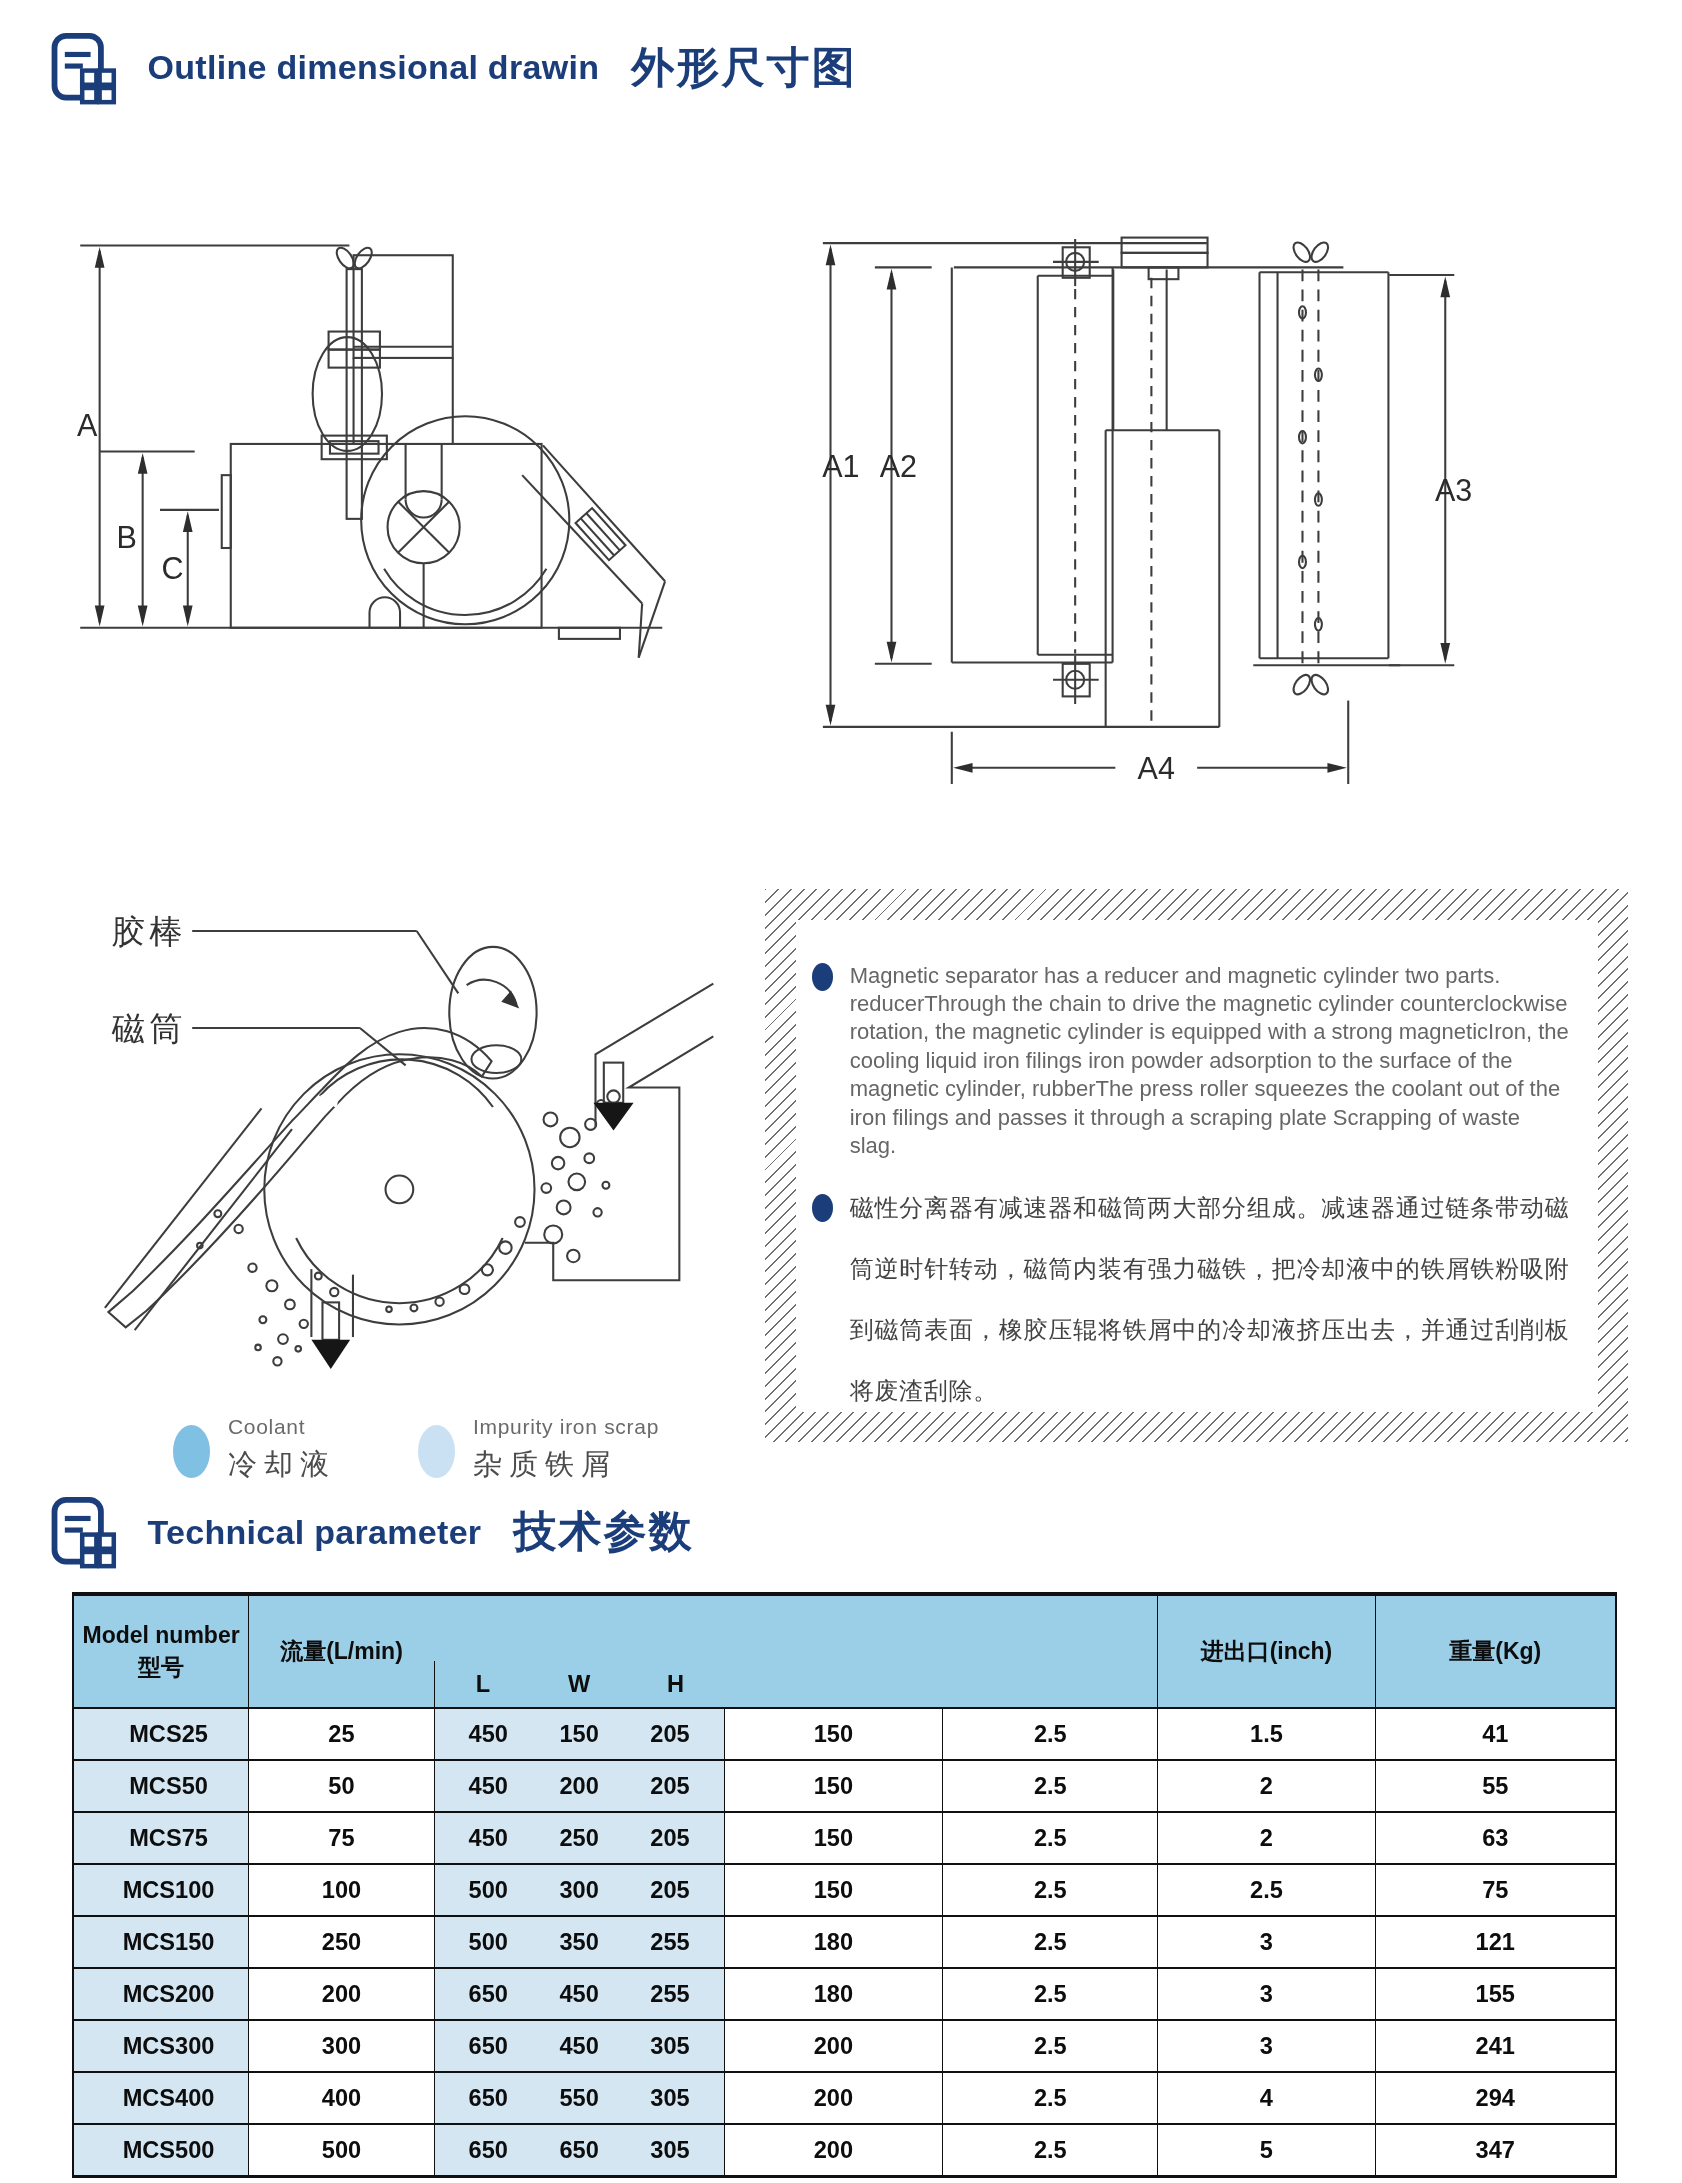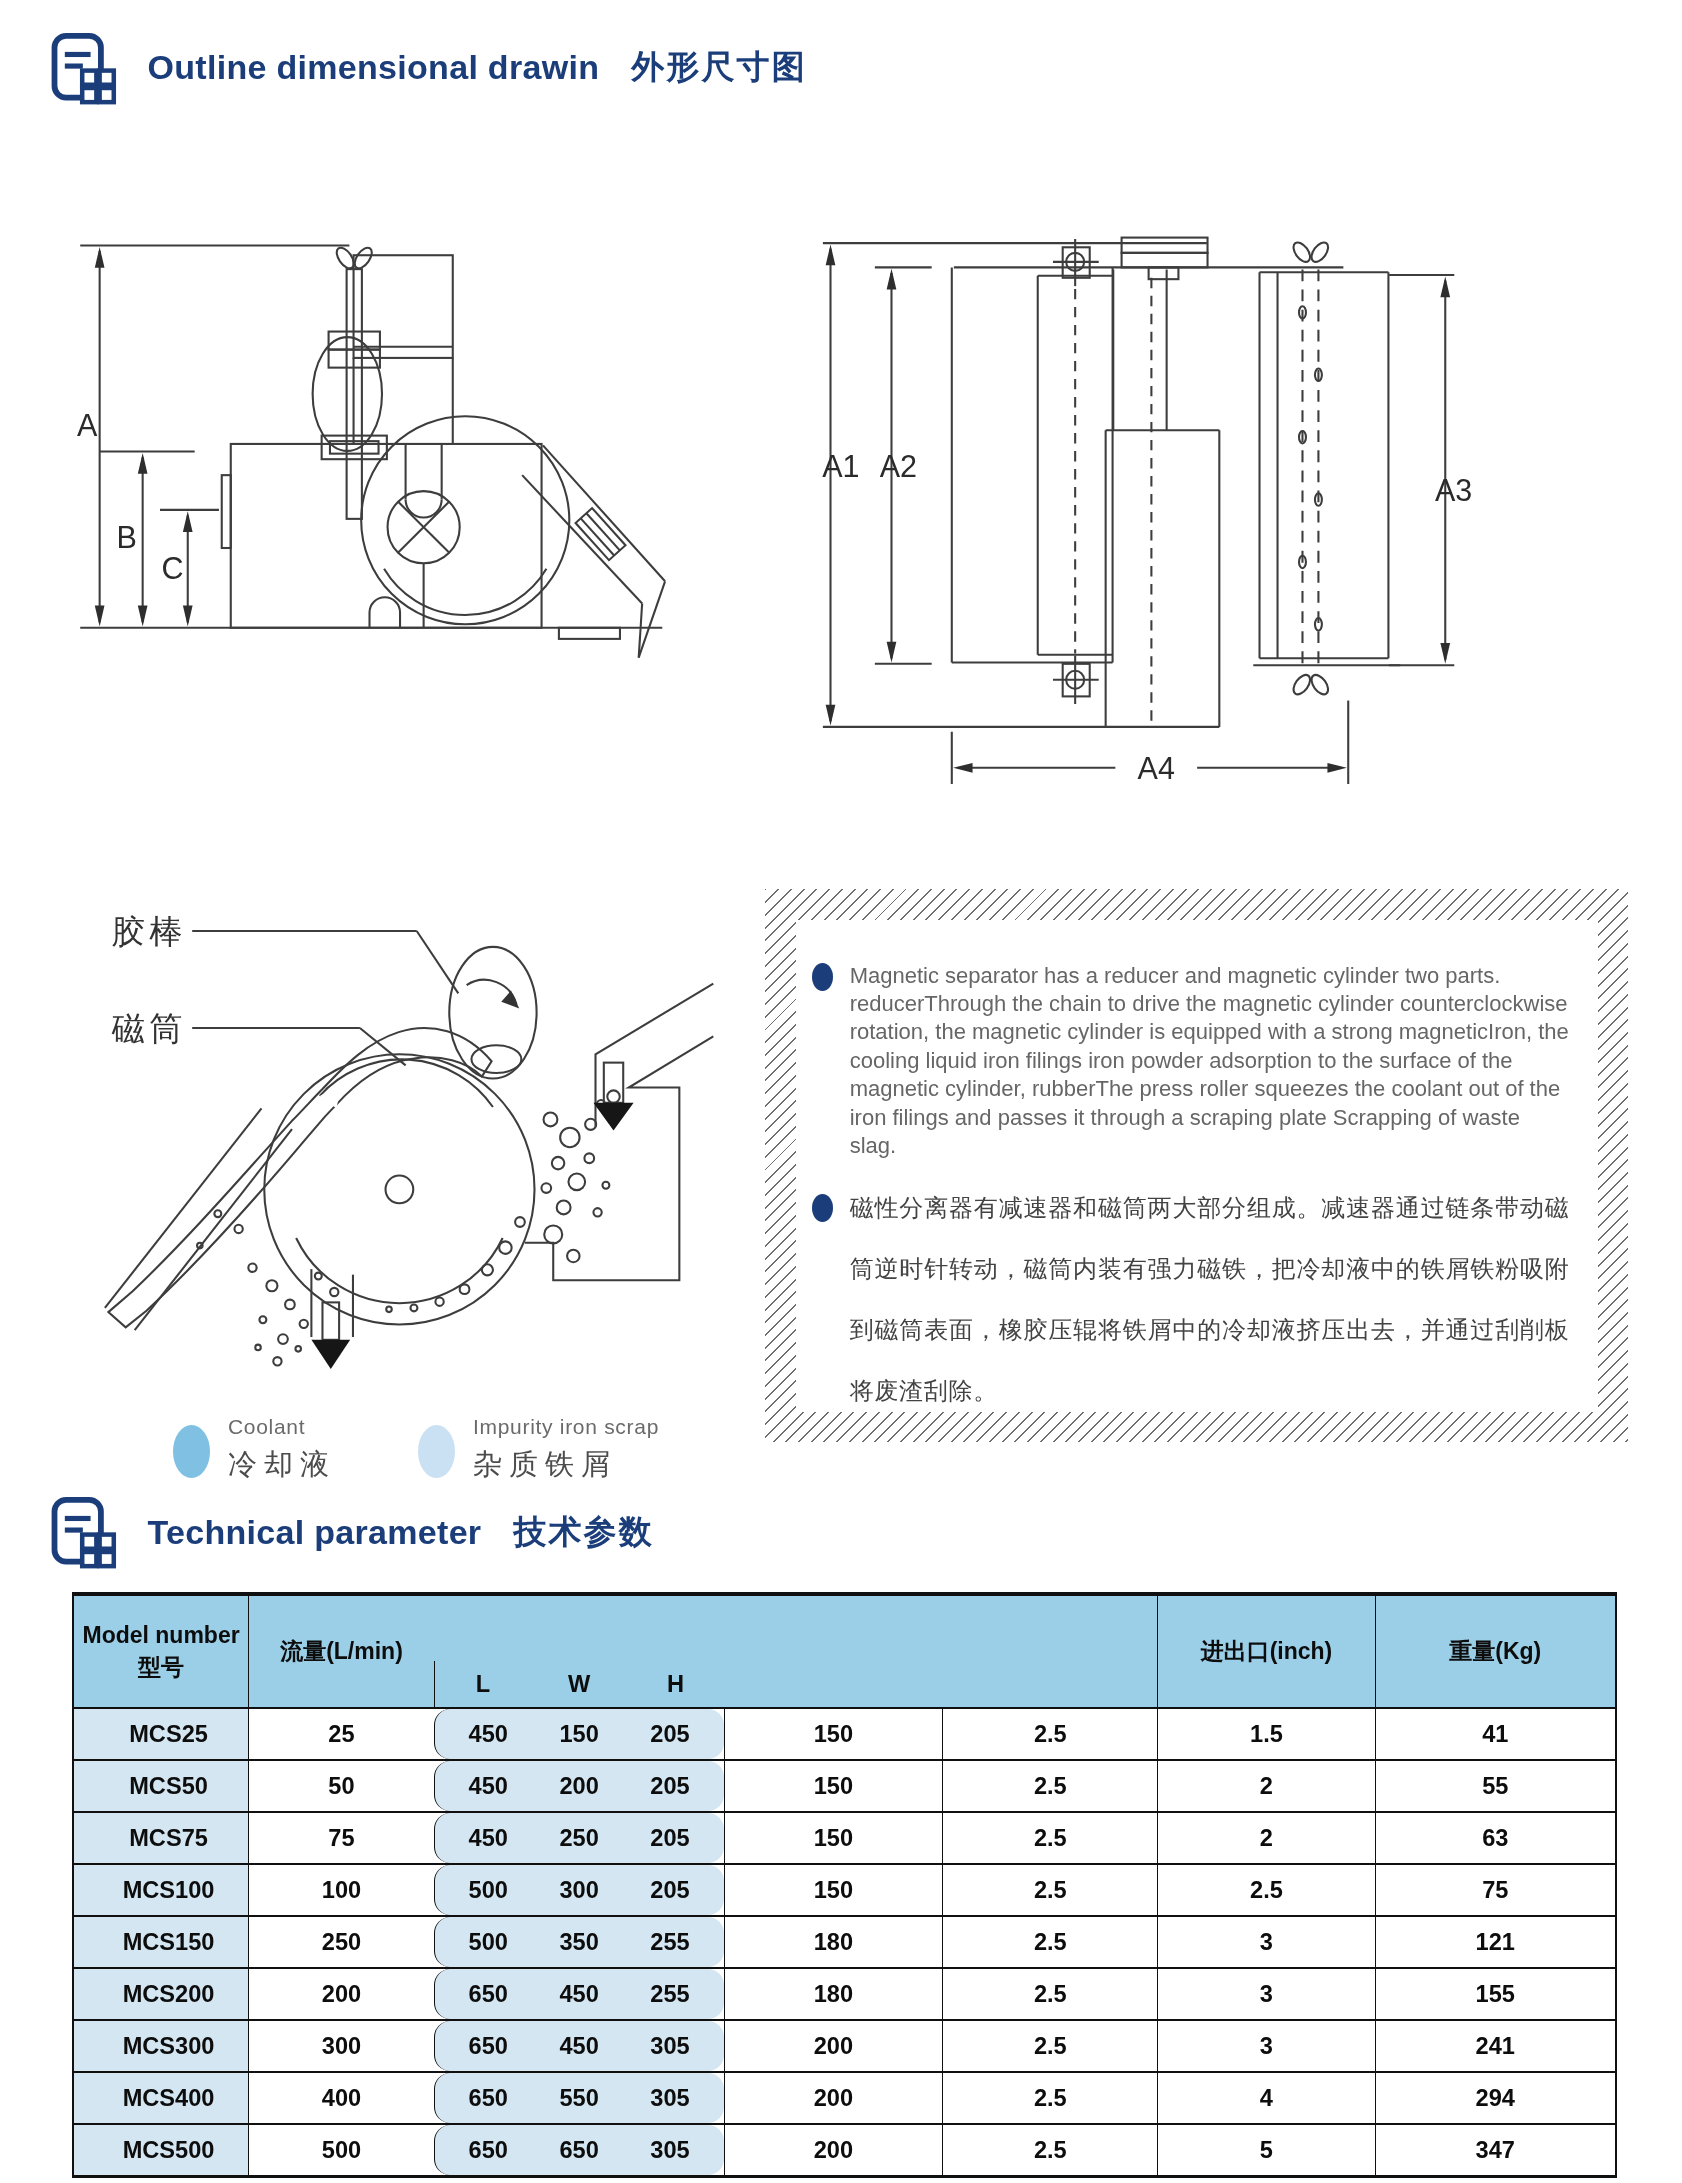--- a/index.html
+++ b/index.html
@@ -2,21 +2,21 @@
 <html style="font-size:11px"><head>
 <meta charset="utf-8">
 <style>
   html,body{margin:0;padding:0;background:#fff;}
   .page{position:relative;width:1683px;height:2183px;background:#fff;overflow:hidden;
         font-family:"Liberation Sans",sans-serif;}
   
   .sec{position:absolute;left:50px;display:flex;align-items:center;}
   .sec .icon{width:67px;height:74px;flex:0 0 auto;}
   .sec .t-en{margin-left:30.5px;font-size:34px;font-weight:700;color:#1b3e7b;letter-spacing:0.3px;}
-  .sec .t-cn{margin-left:32px;font-size:33px;font-weight:700;color:#1b3e7b;letter-spacing:2.1px;}
+  .sec .t-cn{margin-left:32px;font-size:43px;font-weight:700;color:#1b3e7b;letter-spacing:2.1px;}
   
   .draw{position:absolute;}
   .tech line,.tech path,.tech rect,.tech circle,.tech ellipse,.tech polyline
         {stroke:#3d3d3d;stroke-width:3;fill:none;}
   .tech .arr{fill:#2e2e2e;stroke:none;}
   .tech text{fill:#2b2b2b;font-size:44px;stroke:none;font-family:"Liberation Sans",sans-serif;}
   .tech .dash{stroke-dasharray:15 11;}
   .tech .chain{stroke-dasharray:17 12;}
   
   .pd text{fill:#333;font-size:48px;letter-spacing:6px;stroke:none;font-family:"Liberation Sans",sans-serif;}
@@ -56,21 +56,21 @@
   .th-sub{grid-column:3;grid-row:2;display:grid;grid-template-columns:1fr 1fr 1fr;
           border-left:1.4px solid #101010;}
   .th-sub span{display:flex;align-items:center;justify-content:center;
           font-size:23.6px;font-weight:700;}
   .th .two-line{line-height:1.35;}
   .trow{display:grid;grid-template-columns:var(--tcols);height:50px;border-top:2.1px solid #101010;}
   .td{display:flex;align-items:center;justify-content:center;
       font-size:23.6px;font-weight:600;border-left:1.4px solid #101010;background:#fff;}
   .td:first-child{border-left:none;font-weight:700;}
   .c-model,.c-size{background:#d4e6f1;padding-left:15px;}
-  .size-cell{display:grid;grid-template-columns:1fr 1fr 1fr;padding:8px;border-radius:16px;}
+  .size-cell{display:grid;grid-template-columns:1fr 1fr 1fr;padding:8px;}
   .size-cell span{display:flex;align-items:center;justify-content:center;}
 </style>
 </head>
 <body>
 
 <div class="page">
 
   <svg width="0" height="0" style="position:absolute">
     <defs>
       <g id="sec-icon">

